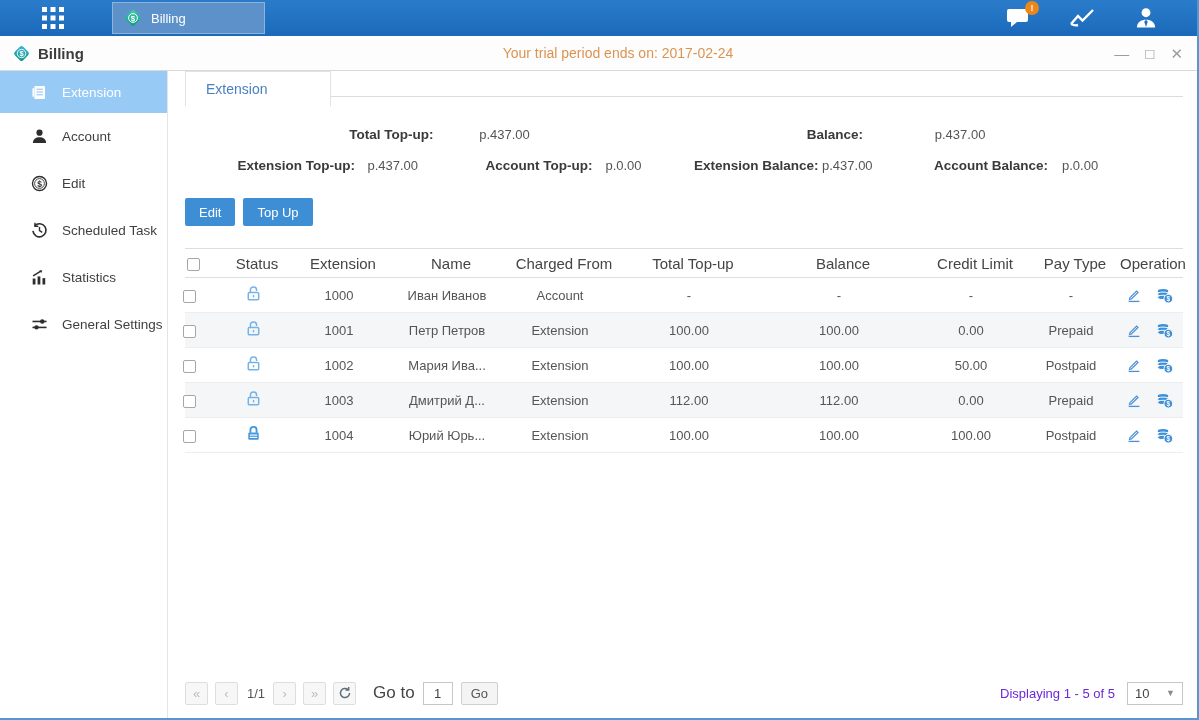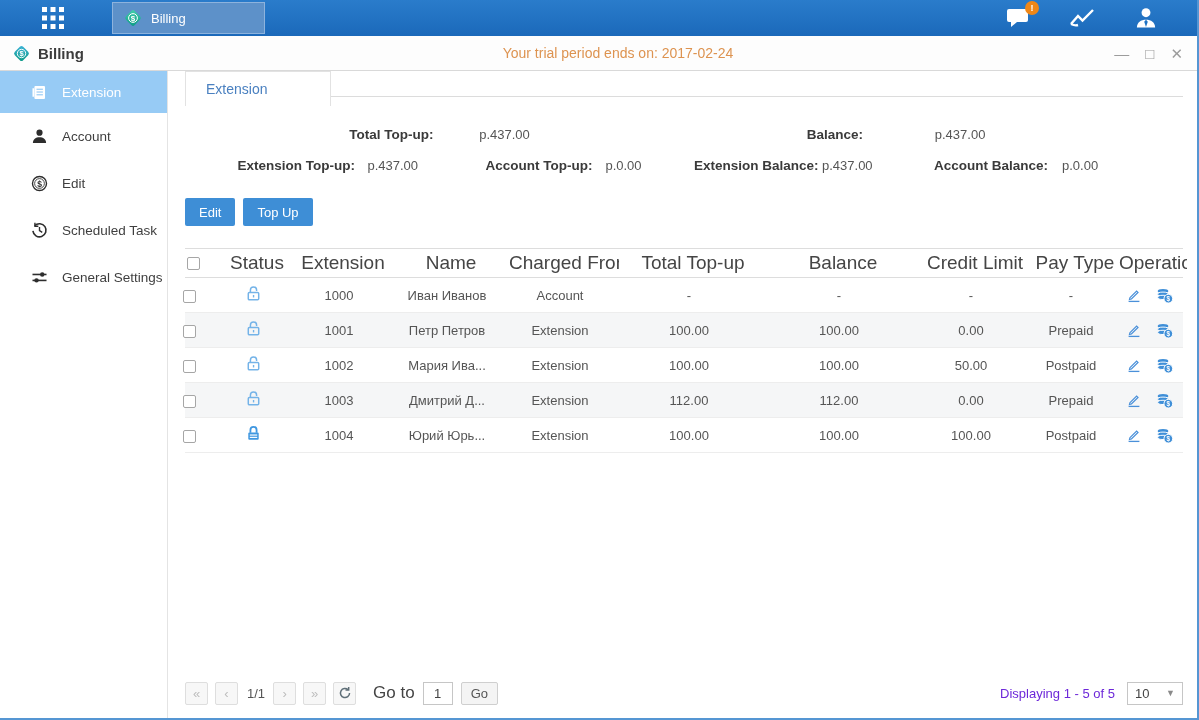--- a/index.html
+++ b/index.html
@@ -51,21 +51,21 @@
   .sum-label { font-weight:bold; color:#3a3a3a; font-size:13.5px; }
   .sum-val { color:#555; font-size:13px; }
   .w130{width:130px;flex:none;} .w118{width:120px;flex:none;} .w128{width:128px;flex:none;} .vw115{width:118px;flex:none;} .vw110{width:112px;flex:none;}
 
   
   .actions { margin-top:17px; display:flex; gap:8px; flex:none; }
   .btn-blue { background:#3e8ed6; color:#fff; border:none; font-size:13px; padding:0 14px; height:28px; border-radius:2px; cursor:pointer; font-family:inherit; }
 
   
   .table { margin-top:22px; flex:none; }
-  .thead { display:flex; align-items:center; height:30px; border-top:1px solid #ddd; border-bottom:1px solid #ddd; color:#454545; font-size:19px; }
+  .thead { display:flex; align-items:center; height:30px; border-top:1px solid #ddd; border-bottom:1px solid #ddd; color:#454545; font-size:15px; }
   .trow { display:flex; align-items:center; height:35px; border-bottom:1px solid #ededed; color:#555; font-size:13px;justify-content:flex-end; }
   .trow:nth-child(even) { background:#f5f6f7; }
   .cell { text-align:center; flex:none; overflow:hidden; white-space:nowrap; }
   .c0{width:36px; text-align:left; padding-left:2px;} .c1{width:72px;} .c2{width:100px;} .c3{width:116px;} .c4{width:110px;}
   .c5{width:148px;} .c6{width:152px;} .c7{width:112px;} .c8{width:88px;} .c9{width:68px;}
   .checkbox { display:inline-block; width:13px; height:13px; border:1px solid #a6a6a6; border-radius:2px; background:#fff; cursor:pointer; vertical-align:middle; }
   .status-lock .lock-closed{display:none} .status-lock .lock-open{display:inline}
   .status-lock[data-status="locked"] .lock-closed{display:inline}
   .opcell { display:flex; justify-content:center; gap:14px; align-items:center; }
   .op-icon { cursor:pointer; display:inline-flex; }
@@ -206,20 +206,34 @@
           <svg width="17" height="17" viewBox="0 0 16 16" fill="none" stroke="currentColor" stroke-width="1.5">
           <path d="M3.4 3.6 A6.2 6.2 0 1 1 1.8 8.4"></path>
               <path d="M3.7 0.8 v3.2 h3.2" stroke-width="1.3"></path>
               <path d="M8 4.6 V8.2 l2.6 1.6" stroke-width="1.3"></path>
             </svg>
         </span>
         <span>Scheduled Task</span>
       </div>
       <div class="side-item">
         <span class="sicon">
+          <svg width="17" height="17" viewBox="0 0 16 16">
+              <g fill="currentColor">
+          <rect x="1.6" y="9" width="2.6" height="5.6"></rect>
+                <rect x="6.2" y="7" width="2.6" height="7.6"></rect>
+                <rect x="10.8" y="8.6" width="2.6" height="6"></rect>
+              </g>
+          <path d="M2 6.4 L9.6 1.8" stroke="currentColor" stroke-width="1.4" fill="none"></path>
+          <path d="M10.6 1.2 l-3 .4 2.2 2.2 z" fill="currentColor"></path>
+            </svg>
+        </span>
+        <span>Statistics</span>
+      </div>
+      <div class="side-item">
+        <span class="sicon">
           <svg width="17" height="17" viewBox="0 0 16 16" fill="currentColor">
           <rect x="1.4" y="4.4" width="13.2" height="1.5"></rect>
               <circle cx="10.6" cy="5.1" r="2.1"></circle>
           <rect x="1.4" y="10" width="13.2" height="1.5"></rect>
               <circle cx="5.2" cy="10.7" r="2.1"></circle>
             </svg>
         </span>
         <span>General Settings</span>
       </div>
     </aside>

